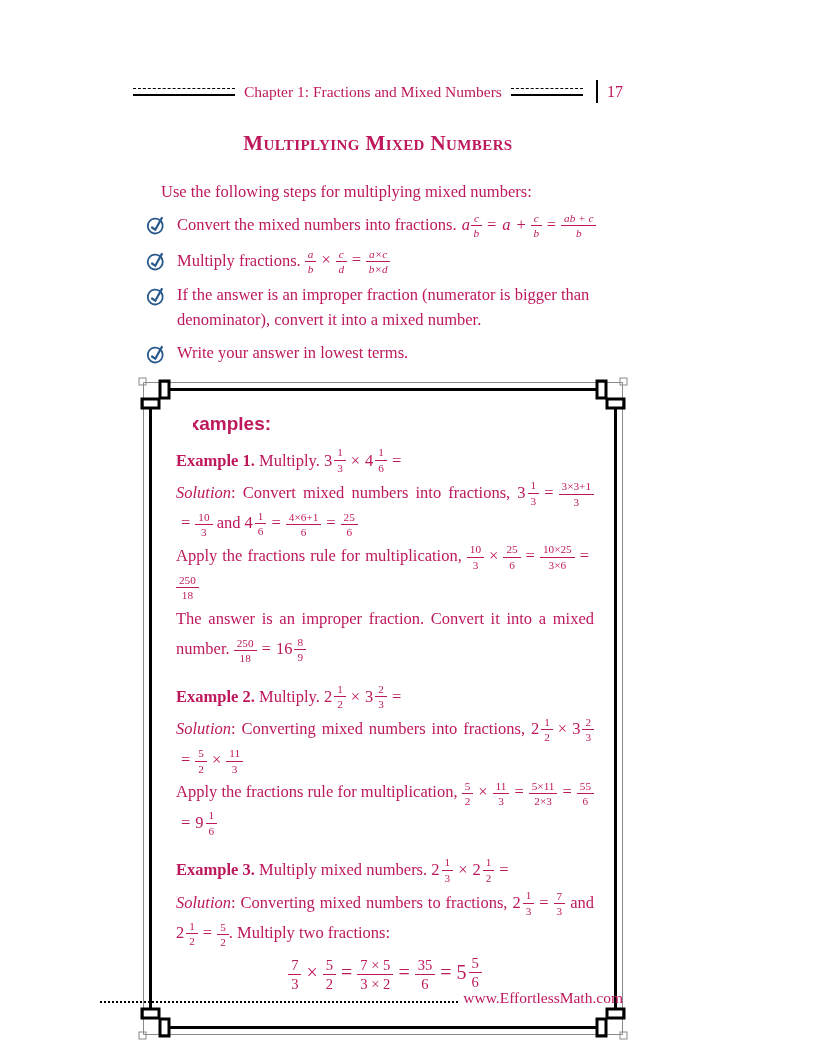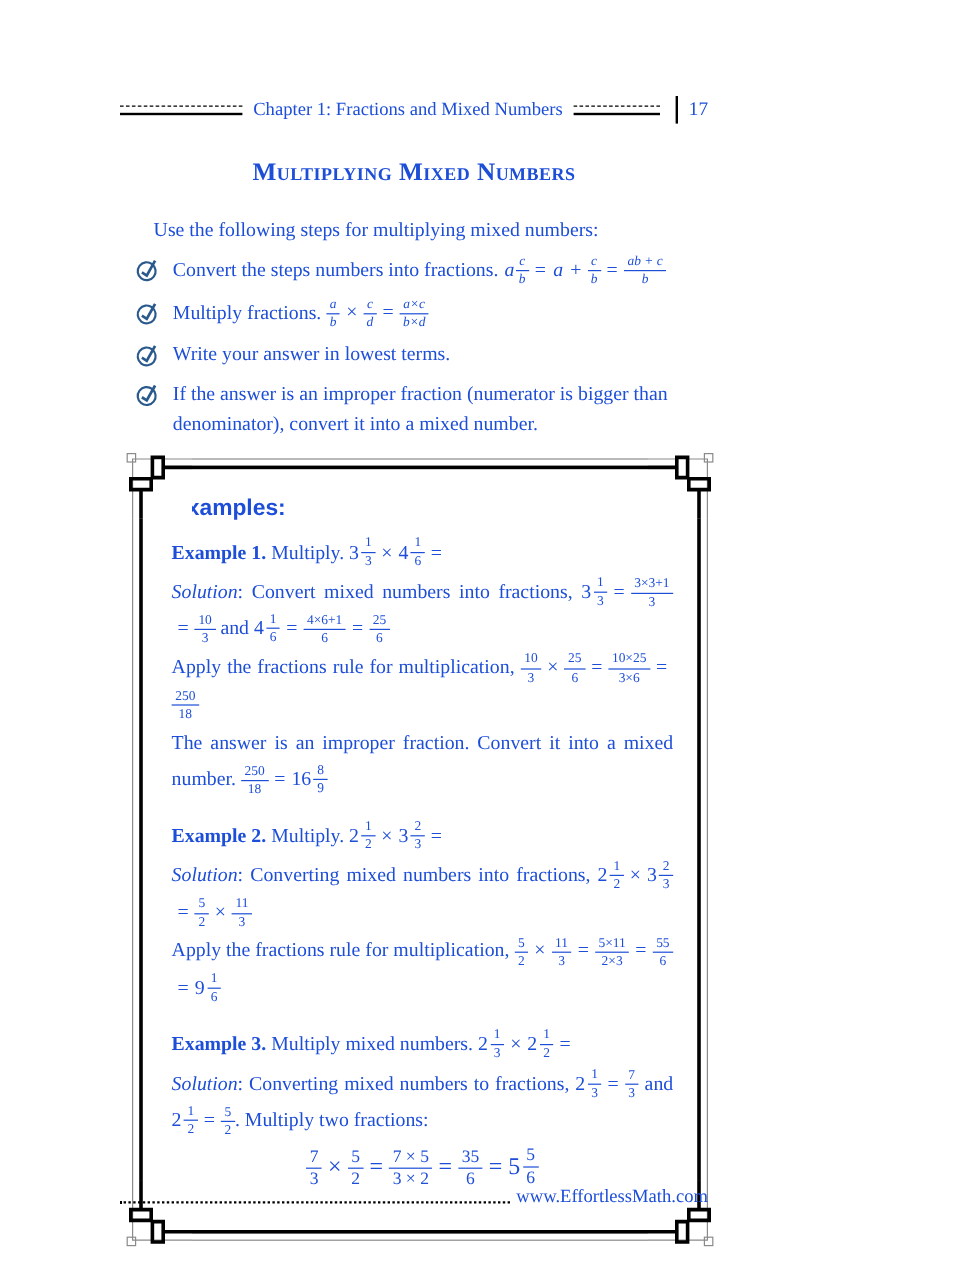--- a/index.html
+++ b/index.html
@@ -1,20 +1,21 @@
 <!DOCTYPE html>
 <html style="--check-blue: #2a5a8c; --border-gray: #8a8a8a;"><head>
 <meta charset="utf-8">
 <style>
   html,body{margin:0;padding:0;background:#ffffff;}
   .page{
     position:relative; width:704px; height:1056px; overflow:hidden;
-    background:#fff; color:#1d4ed8;
+    background:#fff; color:#be185d;
     font-family:"Liberation Serif","DejaVu Serif",serif;
     font-size:16px;
+    padding-left:33px;
   }
   .content{ padding:0 114px 0 100px; }
 
   
   .runhead{
     margin-top:80px; display:flex; align-items:center; justify-content:center; gap:9px;
   }
   .dashline{ height:5px; border-top:1px dashed #000; border-bottom:2px solid #000; }
   .dashline.left{ width:150px; }
   .dashline.right{ width:106px; }
@@ -97,21 +98,21 @@
     <h1 class="doc-title">Multiplying Mixed Numbers</h1>
 
     <p class="intro">Use the following steps for multiplying mixed numbers:</p>
 
     <ul class="steps">
       <li>
         <svg class="check-icon" width="20" height="20" viewBox="0 0 22 22">
             <circle cx="10" cy="12" r="8.2" fill="none" stroke="currentColor" stroke-width="2"></circle>
             <path d="M5.5 12.5 L9.5 16 L19 3.5" fill="none" stroke="currentColor" stroke-width="2.5"></path>
           </svg>
-        <div class="step-text"><span class="seg-txt">Convert the steps numbers into fractions. </span><span class="seg-i">a</span><span class="frac it">
+        <div class="step-text"><span class="seg-txt">Convert the mixed numbers into fractions. </span><span class="seg-i">a</span><span class="frac it">
               <span class="fn">c</span>
               <span class="fd">b</span>
             </span><span class="seg-op">=</span><span class="seg-i">a</span><span class="seg-op">+</span><span class="frac it">
               <span class="fn">c</span>
               <span class="fd">b</span>
             </span><span class="seg-op">=</span><span class="frac it">
               <span class="fn">ab + c</span>
               <span class="fd">b</span>
             </span></div>
       </li>
@@ -129,28 +130,28 @@
             </span><span class="seg-op">=</span><span class="frac it">
               <span class="fn">a×c</span>
               <span class="fd">b×d</span>
             </span></div>
       </li>
       <li>
         <svg class="check-icon" width="20" height="20" viewBox="0 0 22 22">
             <circle cx="10" cy="12" r="8.2" fill="none" stroke="currentColor" stroke-width="2"></circle>
             <path d="M5.5 12.5 L9.5 16 L19 3.5" fill="none" stroke="currentColor" stroke-width="2.5"></path>
           </svg>
-        <div class="step-text"><span class="seg-txt">Write your answer in lowest terms.</span></div>
+        <div class="step-text"><span class="seg-txt">If the answer is an improper fraction (numerator is bigger than denominator), convert it into a mixed number.</span></div>
       </li>
       <li>
         <svg class="check-icon" width="20" height="20" viewBox="0 0 22 22">
             <circle cx="10" cy="12" r="8.2" fill="none" stroke="currentColor" stroke-width="2"></circle>
             <path d="M5.5 12.5 L9.5 16 L19 3.5" fill="none" stroke="currentColor" stroke-width="2.5"></path>
           </svg>
-        <div class="step-text"><span class="seg-txt">If the answer is an improper fraction (numerator is bigger than denominator), convert it into a mixed number.</span></div>
+        <div class="step-text"><span class="seg-txt">Write your answer in lowest terms.</span></div>
       </li>
     </ul>
 
     <div class="ex-box">
       <div class="ex-outer">
         <div class="ex-inner">
           <h2 class="ex-heading">Examples:</h2>
 
           <div class="example">
             <div class="ex-title"><span class="seg-b">Example 1.</span><span class="seg-txt"> Multiply. </span><span class="mix">

